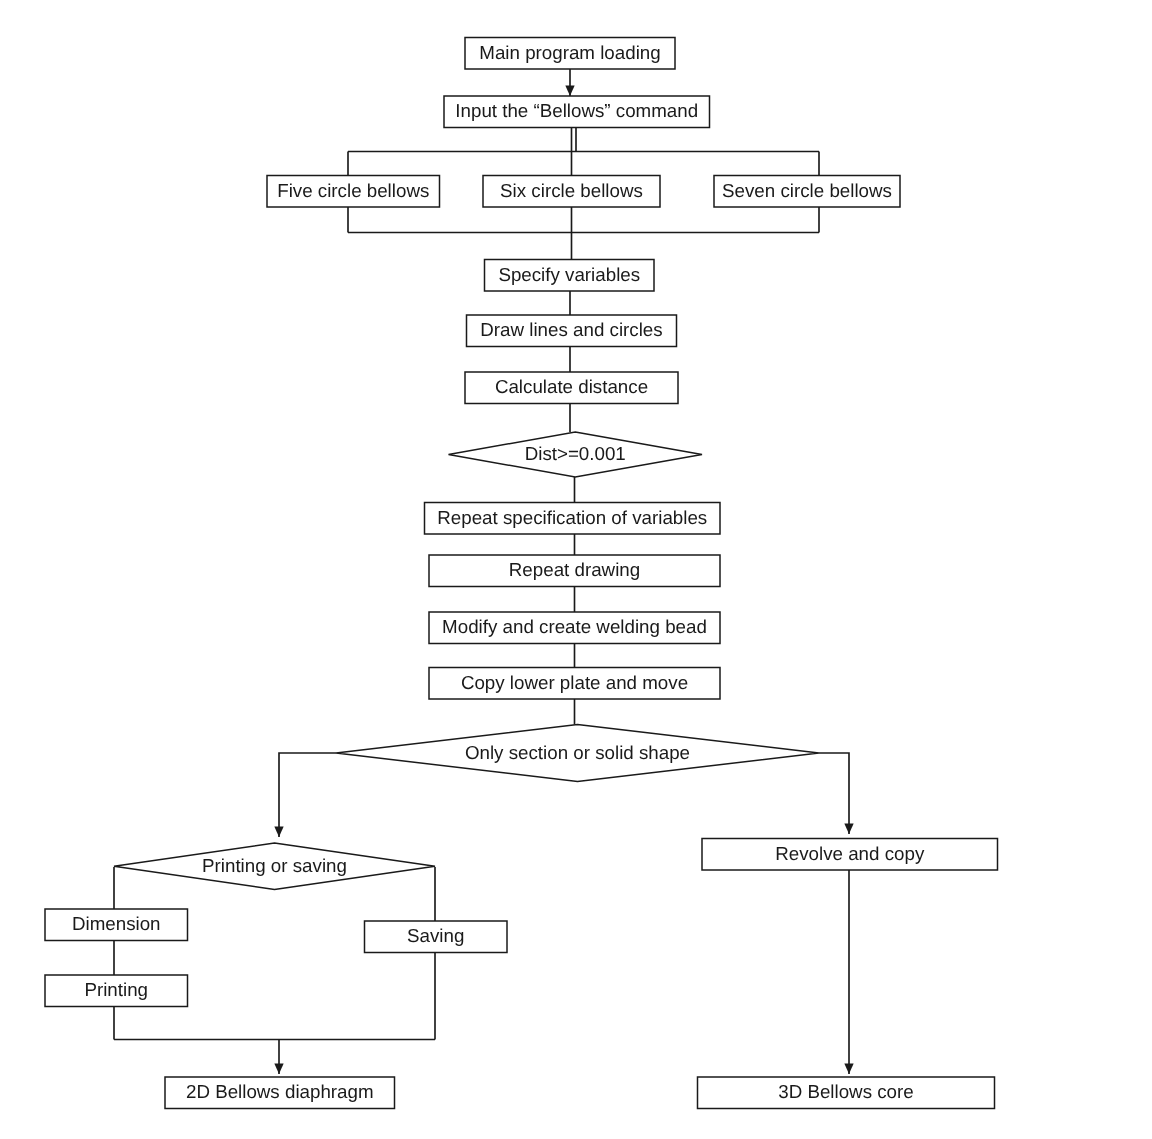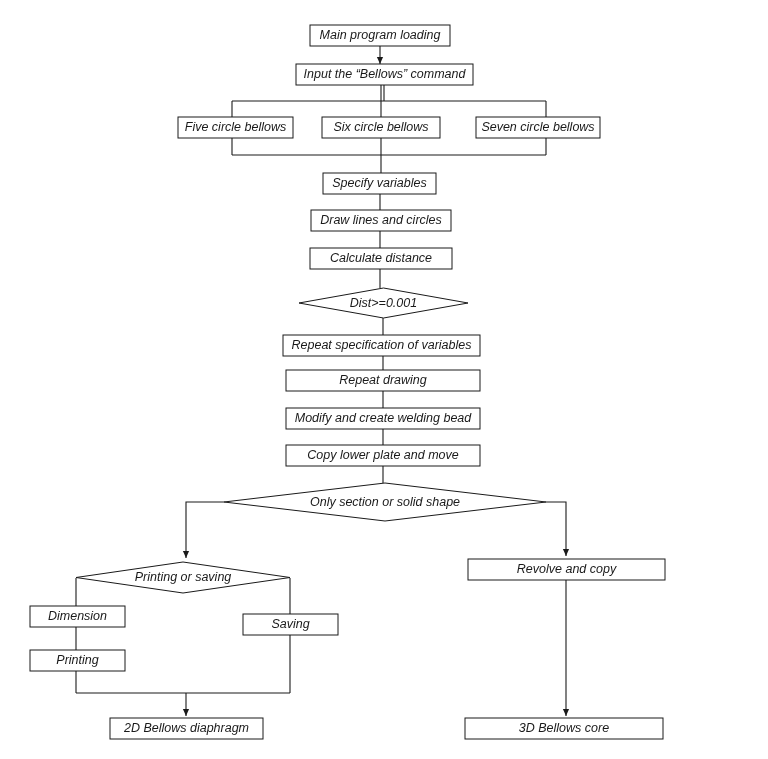--- a/index.html
+++ b/index.html
@@ -14,21 +14,20 @@
     height: 759px;
     position: relative;
     overflow: hidden;
   }
   #flow-root {
     position: absolute;
     left: 0;
     top: 0;
     width: 608px;
     height: 759px;
-    font-style: italic;
   }
   svg#flow-svg {
     display: block;
     width: 768px;
     height: 759px;
     background: #ffffff;
   }
   .node-rect {
     fill: #ffffff;
     stroke: #1a1a1a;

